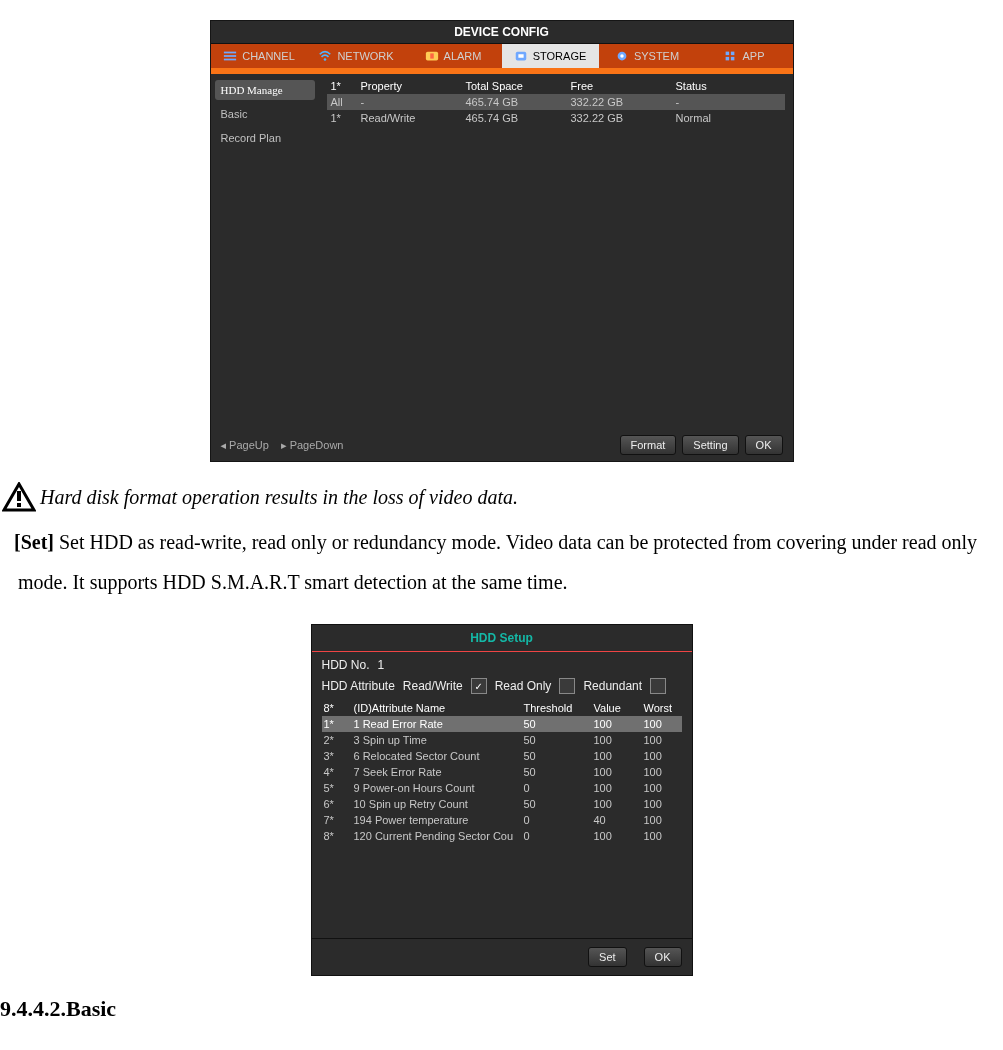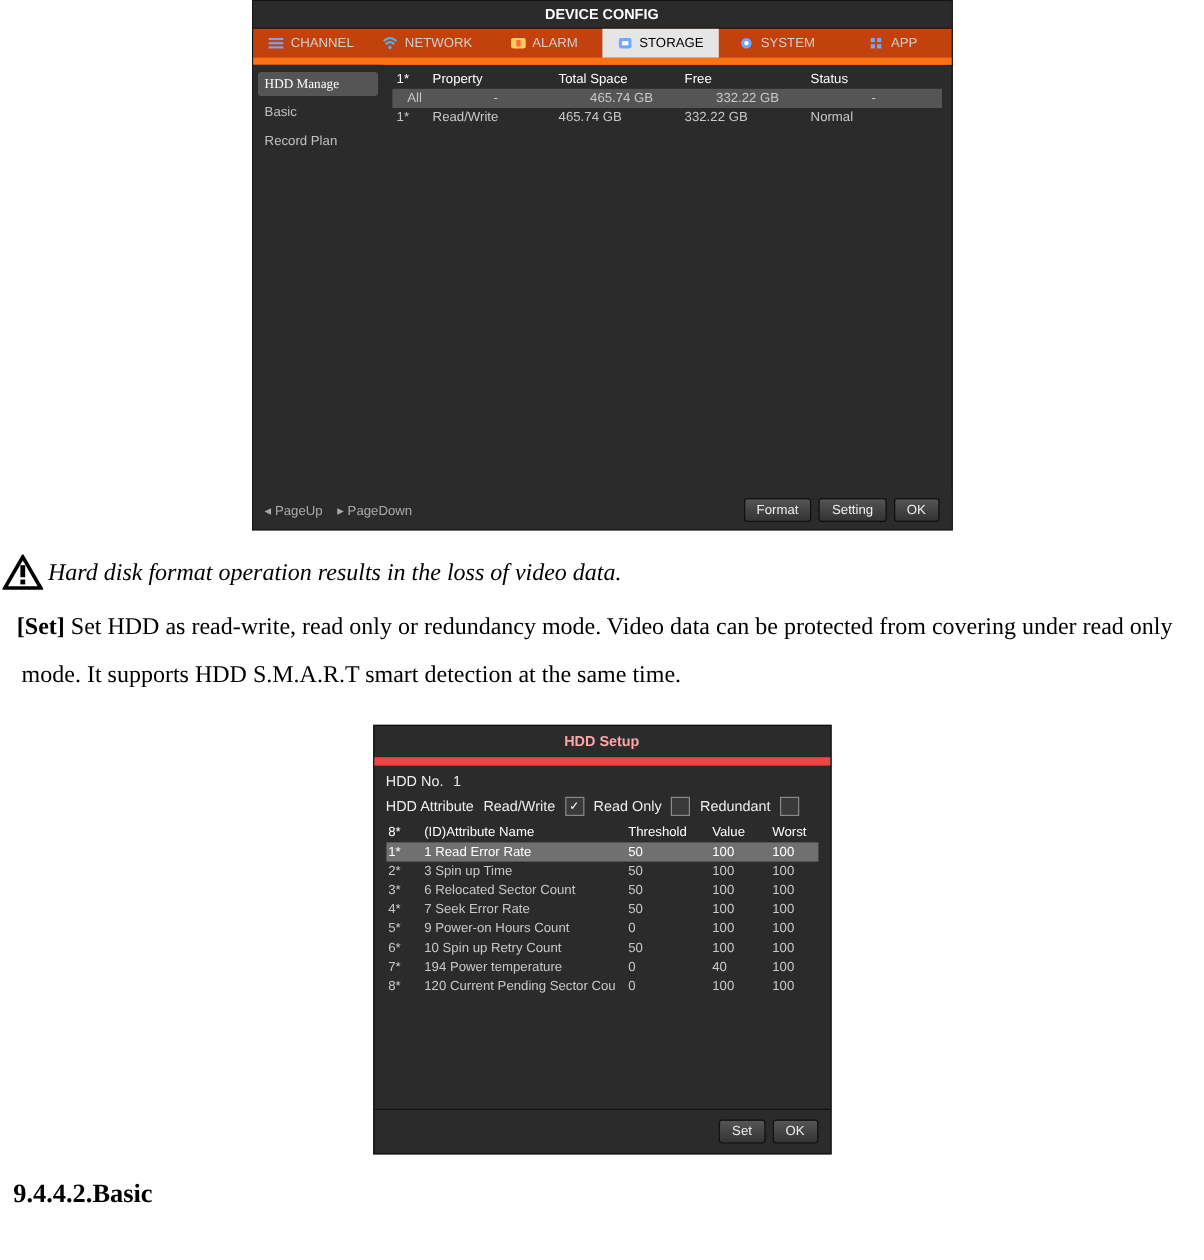--- a/index.html
+++ b/index.html
@@ -7,21 +7,21 @@
     padding: 0;
     background: #fff;
     font-family: Arial, Helvetica, sans-serif;
     font-size: 13px;
     color: #000;
     width: 1003px;
   }
   
   .dc-panel {
     width: 582px;
-    margin: 0 auto 20px auto;
+    margin: 20px auto 20px auto;
     border: 1px solid #151515;
     background: #2b2b2b;
     font-size: 11px;
     color: #d8d8d8;
   }
   .dc-title {
     text-align: center;
     background: #2b2b2b;
     color: #fff;
     font-weight: bold;
@@ -82,21 +82,21 @@
     flex-direction: column;
   }
   .hdd-head, .hdd-row {
     display: grid;
     grid-template-columns: 30px 1fr 1fr 1fr 1fr;
     font-size: 11px;
     padding: 2px 4px;
   }
   .hdd-head { color: #fff; }
   .hdd-row { color: #c8c8c8; }
-  .hdd-row.sel { background: #555; text-align: center; }
+  .hdd-row.sel { background: #555; }
   .dc-footer {
     display: flex;
     justify-content: space-between;
     align-items: center;
     padding: 6px 10px;
     background: #2b2b2b;
   }
   .dc-paging {
     color: #aaa;
     font-size: 11px;
@@ -128,37 +128,37 @@
     font-family: "Times New Roman", serif;
     font-size: 20px;
     margin: 0 10px 22px 18px;
     line-height: 2.0;
   }
   .doc-para strong { margin-left:-4px; }
   .doc-heading {
     font-family: "Times New Roman", serif;
     font-size: 22px;
     font-weight: bold;
-    margin: 16px 2px 10px 11px;
+    margin: 16px 2px 10px 0;
   }
   
   .hs-panel {
     width: 380px;
     margin: 4px auto 20px auto;
     border: 1px solid #111;
     background: #2b2b2b;
     color: #eee;
     font-size: 12px;
   }
   .hs-title {
     text-align: center;
     font-weight: bold;
-    color: #fca5a5;
+    color: #14b8a6;
     padding: 6px 0;
-    border-bottom: 7px solid #ef4444;
+    border-bottom: 1px solid #ef4444;
   }
   .hs-body {
     padding: 6px 10px 4px 10px;
   }
   .hs-line {
     display: flex;
     align-items: center;
     gap: 8px;
     margin-bottom: 6px;
     font-size: 12px;
@@ -180,21 +180,21 @@
     font-size: 11px;
     padding: 2px 2px;
   }
   .hs-table-head { color: #fff; }
   .hs-table-row { color: #c8c8c8; }
   .hs-table-row.sel { background: #707070; color:#fff; }
   .hs-spacer { height: 90px; }
   .hs-footer {
     display: flex;
     justify-content: flex-end;
-    gap: 6px;
+    gap: 17px;
     padding: 8px 10px;
     border-top: 1px solid #111;
   }
   
   svg { display:block; }
 </style>
 </head>
 <body>
 
 <div class="dc-panel">

